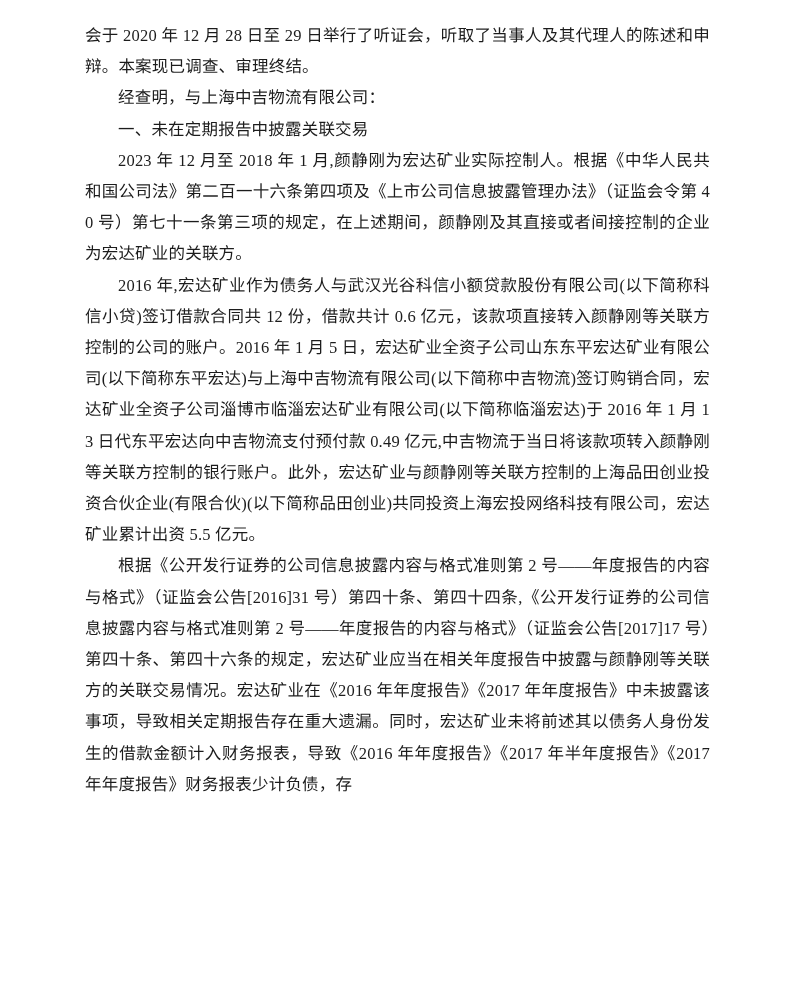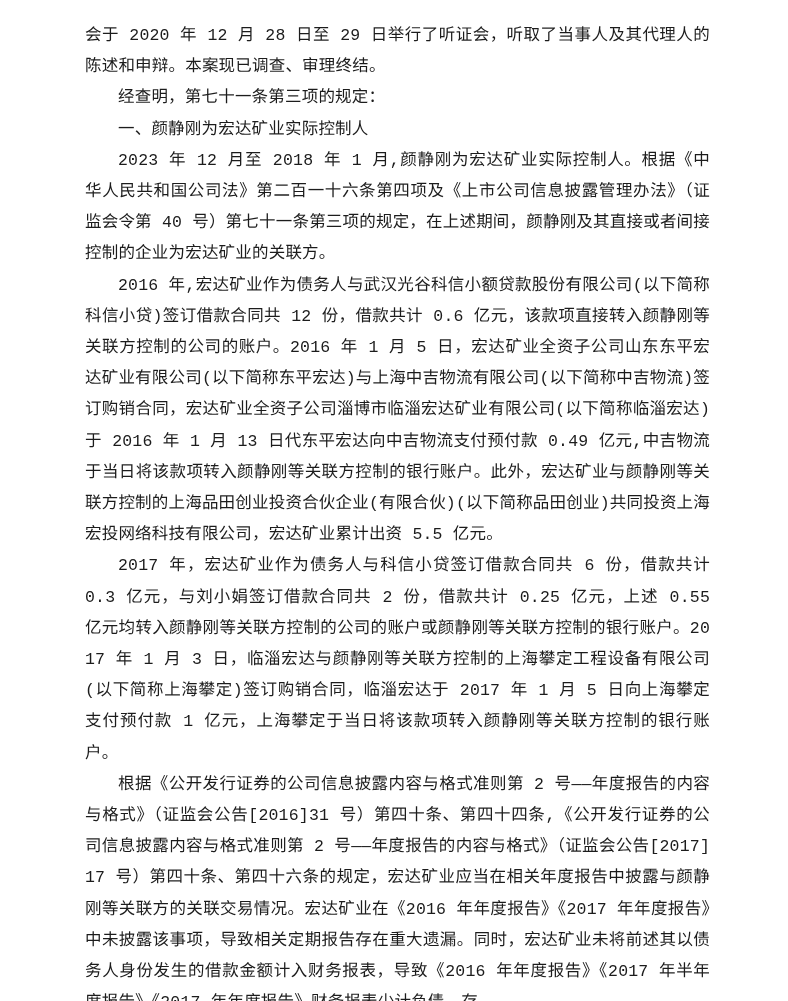--- a/index.html
+++ b/index.html
@@ -15,38 +15,37 @@
     background: #ffffff;
     padding: 20px 78px 0 85px;
     overflow: hidden;
   }
   .doc-body {
     width: 625px;
   }
   .para {
     margin: 0;
     padding: 0;
-    font-family: Liberation Mono, monospace;
+    font-family: Liberation Serif, serif;
     font-size: 16.5px;
     line-height: 31.2px;
     color: #1c1c1c;
     text-align: justify;
     letter-spacing: 0.2px;
     word-break: break-all;
   }
   .para.indent {
     text-indent: 2em;
   }
 </style>
 </head>
 <body>
 
 <div class="page">
   <div class="doc-body">
     <p class="para">会于 2020 年 12 月 28 日至 29 日举行了听证会，听取了当事人及其代理人的陈述和申辩。本案现已调查、审理终结。</p>
-    <p class="para indent">经查明，第七十一条第三项的规定：</p>
-    <p class="para indent">一、颜静刚为宏达矿业实际控制人</p>
+    <p class="para indent">经查明，与上海中吉物流有限公司：</p>
+    <p class="para indent">一、未在定期报告中披露关联交易</p>
     <p class="para indent">2023 年 12 月至 2018 年 1 月,颜静刚为宏达矿业实际控制人。根据《中华人民共和国公司法》第二百一十六条第四项及《上市公司信息披露管理办法》（证监会令第 40 号）第七十一条第三项的规定，在上述期间，颜静刚及其直接或者间接控制的企业为宏达矿业的关联方。</p>
     <p class="para indent">2016 年,宏达矿业作为债务人与武汉光谷科信小额贷款股份有限公司(以下简称科信小贷)签订借款合同共 12 份，借款共计 0.6 亿元，该款项直接转入颜静刚等关联方控制的公司的账户。2016 年 1 月 5 日，宏达矿业全资子公司山东东平宏达矿业有限公司(以下简称东平宏达)与上海中吉物流有限公司(以下简称中吉物流)签订购销合同，宏达矿业全资子公司淄博市临淄宏达矿业有限公司(以下简称临淄宏达)于 2016 年 1 月 13 日代东平宏达向中吉物流支付预付款 0.49 亿元,中吉物流于当日将该款项转入颜静刚等关联方控制的银行账户。此外，宏达矿业与颜静刚等关联方控制的上海品田创业投资合伙企业(有限合伙)(以下简称品田创业)共同投资上海宏投网络科技有限公司，宏达矿业累计出资 5.5 亿元。</p>
-    <p class="para indent">2017 年，宏达矿业作为债务人与科信小贷签订借款合同共 6 份，借款共计 0.3 亿元，与刘小娟签订借款合同共 2 份，借款共计 0.25 亿元，上述 0.55 亿元均转入颜静刚等关联方控制的公司的账户或颜静刚等关联方控制的银行账户。2017 年 1 月 3 日，临淄宏达与颜静刚等关联方控制的上海攀定工程设备有限公司(以下简称上海攀定)签订购销合同，临淄宏达于 2017 年 1 月 5 日向上海攀定支付预付款 1 亿元，上海攀定于当日将该款项转入颜静刚等关联方控制的银行账户。</p>
     <p class="para indent">根据《公开发行证券的公司信息披露内容与格式准则第 2 号——年度报告的内容与格式》（证监会公告[2016]31 号）第四十条、第四十四条,《公开发行证券的公司信息披露内容与格式准则第 2 号——年度报告的内容与格式》（证监会公告[2017]17 号）第四十条、第四十六条的规定，宏达矿业应当在相关年度报告中披露与颜静刚等关联方的关联交易情况。宏达矿业在《2016 年年度报告》《2017 年年度报告》中未披露该事项，导致相关定期报告存在重大遗漏。同时，宏达矿业未将前述其以债务人身份发生的借款金额计入财务报表，导致《2016 年年度报告》《2017 年半年度报告》《2017 年年度报告》财务报表少计负债，存</p>
   </div>
 </div>
 
 </body></html>

